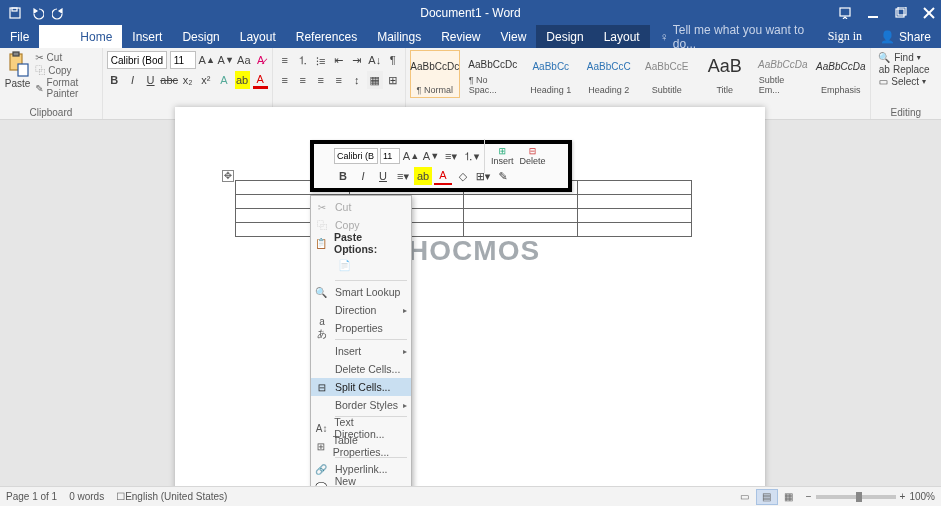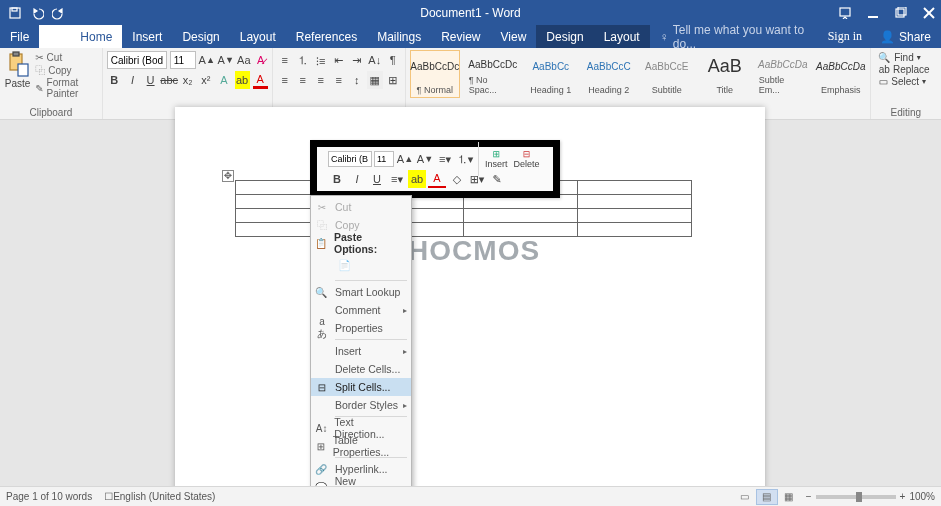--- a/index.html
+++ b/index.html
@@ -57,21 +57,21 @@
 
 .doc-area { position: absolute; top: 120px; left: 0; right: 0; bottom: 20px; background: #e6e6e6; }
 .page { position: absolute; left: 175px; top: -13px; width: 590px; height: 400px; background: #fff; box-shadow: 0 0 6px rgba(0,0,0,0.25); }
 .table { position: absolute; left: 60px; top: 73px; border-collapse: collapse; }
 .table td { border: 1px solid #666; width: 114px; height: 14px; }
 .handle { position: absolute; left: 47px; top: 63px; width: 12px; height: 12px; border: 1px solid #888; font-size: 10px; text-align: center; line-height: 10px; color: #666; background: #fff; }
 
 .watermark { position: absolute; left: 360px; top: 235px; font-size: 28px; color: rgba(90,100,110,0.55); font-weight: 600; letter-spacing: 1px; }
 
 
-.minibar { position: absolute; left: 310px; top: 140px; background: #fafafa; border: 7px solid #000000; box-shadow: 1px 1px 3px rgba(0,0,0,0.2); padding: 2px 11px; }
+.minibar { position: absolute; left: 310px; top: 140px; background: #fafafa; border: 4px solid #000000; box-shadow: 1px 1px 3px rgba(0,0,0,0.2); padding: 2px 20px; }
 .mini-row { display: flex; align-items: center; gap: 2px; height: 20px; }
 .mini-sel { height: 16px; border: 1px solid #c0c0c0; background: #fff; font-size: 9px; padding: 0 2px; }
 .mbtn { width: 18px; height: 18px; display: inline-flex; align-items: center; justify-content: center; color: #444; font-size: 11px; }
 .mbtn-big { display: flex; flex-direction: column; align-items: center; font-size: 9px; color: #444; padding: 0 2px; }
 .vsep { width: 1px; height: 34px; background: #d8d8d8; margin: 0 2px; }
 
 
 .ctx { position: absolute; left: 310px; top: 195px; width: 102px; background: #f7f7f7; border: 1px solid #b8b8b8; box-shadow: 2px 2px 5px rgba(0,0,0,0.25); padding: 2px 0; font-size: 10.5px; }
 .ctx-item { display: flex; align-items: center; height: 18px; padding: 0 8px 0 4px; color: #555; gap: 6px; position: relative; }
 .ctx-item.disabled { color: #aaa; }
@@ -398,21 +398,21 @@
   <div class="paste-opts">
     <span class="popt">📄</span>
   </div>
   <div class="ctx-sep"></div>
   <div class="ctx-item">
       <span class="ctx-icon">🔍</span>
       <span>Smart Lookup</span>
     </div>
   <div class="ctx-item">
       <span class="ctx-icon"></span>
-      <span>Comment</span>
+      <span>Direction</span>
       <span class="ctx-arrow">▸</span>
     </div>
   <div class="ctx-item">
       <span class="ctx-icon">aあ</span>
       <span>Properties</span>
     </div>
   <div class="ctx-sep"></div>
   <div class="ctx-item">
       <span class="ctx-icon"></span>
       <span>Insert</span>
@@ -446,21 +446,21 @@
       <span>Hyperlink...</span>
     </div>
   <div class="ctx-item">
       <span class="ctx-icon">💬</span>
       <span>New Comment</span>
     </div>
 </div>
 
 <div class="statusbar">
   <span>Page 1 of 1</span>
-  <span style="">0 words</span>
+  <span style="margin-left:12px">0 words</span>
   <span style="margin-left:12px">☐</span>
   <span style="">English (United States)</span>
   <div class="spacer"></div>
   <div class="viewbtns">
     <span class="vbtn">▭</span>
     <span class="vbtn active">▤</span>
     <span class="vbtn">▦</span>
   </div>
   <div class="zoom">
     <span>−</span>

